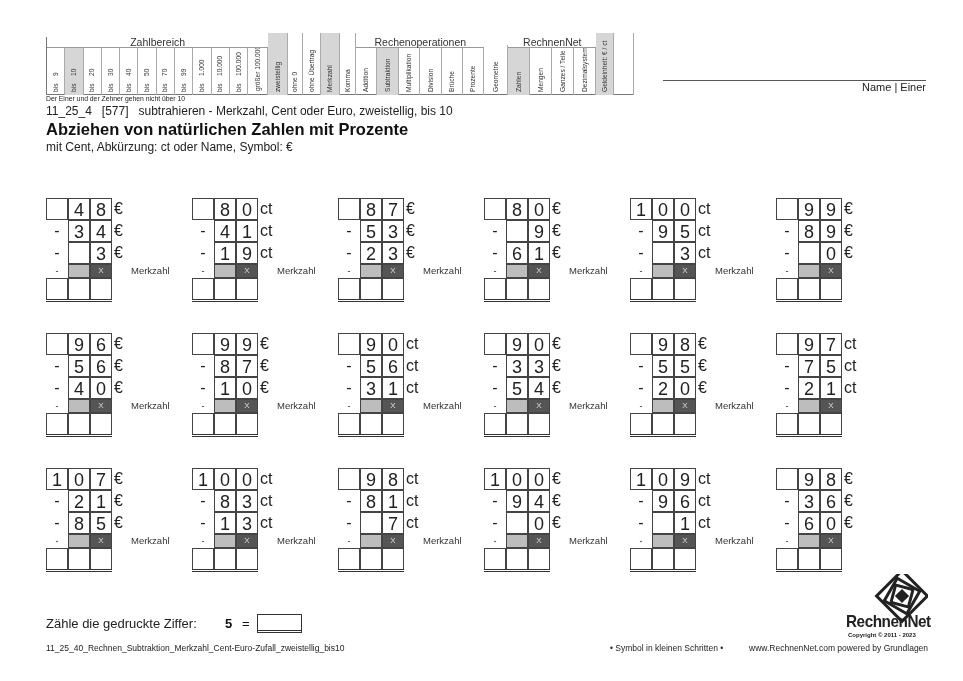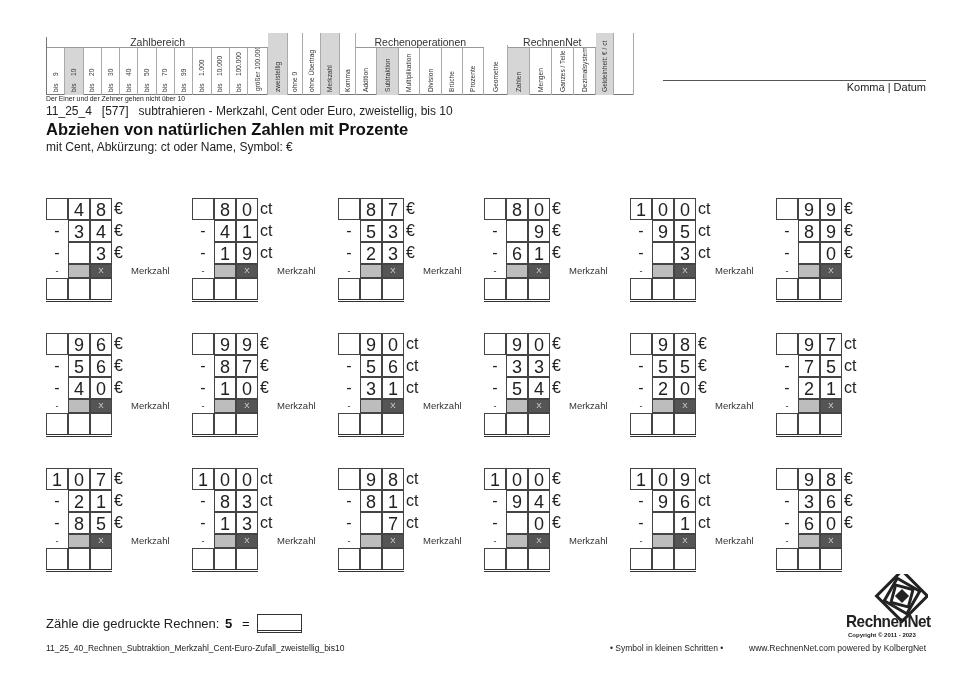--- a/index.html
+++ b/index.html
@@ -163,21 +163,21 @@
     <div class="grp" style="left: 549.3px; width: 38px;">
       <div class="hcell on" style="left: 0px; top: -4px; width: 18px; height: 62px;">
         <span class="vt" style="bottom: auto; top: 59px;">Geldeinheit: € / ct</span>
       </div>
       <div class="hcell" style="left: 18px; top: -4px; width: 20px; height: 62px;"></div>
     </div>
   </div>
 <div class="hnote">Der Einer und der Zehner gehen nicht über 10</div>
 
 <div class="name-line"></div>
-<div class="name-label">Komma | Datum</div>
+<div class="name-label">Name | Einer</div>
 
 <div class="subtitle-code">11_25_4   [577]   subtrahieren - Merkzahl, Cent oder Euro, zweistellig, bis 10</div>
 <div class="title">Abziehen von natürlichen Zahlen mit Prozente</div>
 <div class="subtitle">mit Cent, Abkürzung: ct oder Name, Symbol: €</div>
 
 <div id="problems">
     <div class="prob" style="left: 46px; top: 198px;">
       <div class="cell box" style="left: 0px; top: 0px;"></div>
       <div class="cell box" style="left: 22px; top: 0px;">4</div>
       <div class="cell box" style="left: 44px; top: 0px;">8</div>
@@ -565,27 +565,27 @@
       <div class="op small" style="left: 0px; top: 66px;">-</div>
       <div class="carry light" style="left: 22px; top: 66px;"></div>
       <div class="carry dark" style="left: 44px; top: 66px;">X</div>
       <div class="res" style="left: 0px; top: 80px;"></div>
       <div class="res" style="left: 22px; top: 80px;"></div>
       <div class="res" style="left: 44px; top: 80px;"></div>
       <div class="dbl" style="left: 0px; top: 101px; width: 66px;"></div>
     </div>
   </div>
 
-<div class="count-label">Zähle die gedruckte Rechnen:</div>
+<div class="count-label">Zähle die gedruckte Ziffer:</div>
 <div class="count-digit">5</div>
 <div class="count-eq">=</div>
 <div class="count-box"></div>
 <div class="fname">11_25_40_Rechnen_Subtraktion_Merkzahl_Cent-Euro-Zufall_zweistellig_bis10</div>
 <div class="slogan">• Symbol in kleinen Schritten •</div>
-<div class="url">www.RechnenNet.com powered by KolbergNet</div>
+<div class="url">www.RechnenNet.com powered by Grundlagen</div>
 
 <svg class="logo" viewBox="0 0 86 70">
   <g transform="translate(60,22)">
     <rect x="-18" y="-18" width="36" height="36" transform="rotate(45)" fill="none" stroke="#222" stroke-width="3"></rect>
     <rect x="-13" y="-13" width="26" height="26" transform="rotate(30)" fill="none" stroke="#222" stroke-width="3"></rect>
     <rect x="-9" y="-9" width="18" height="18" transform="rotate(15)" fill="none" stroke="#222" stroke-width="3"></rect>
     <rect x="-5" y="-5" width="10" height="10" transform="rotate(45)" fill="#222"></rect>
   </g>
 </svg>
 <div class="logo-text">RechnenNet</div>

